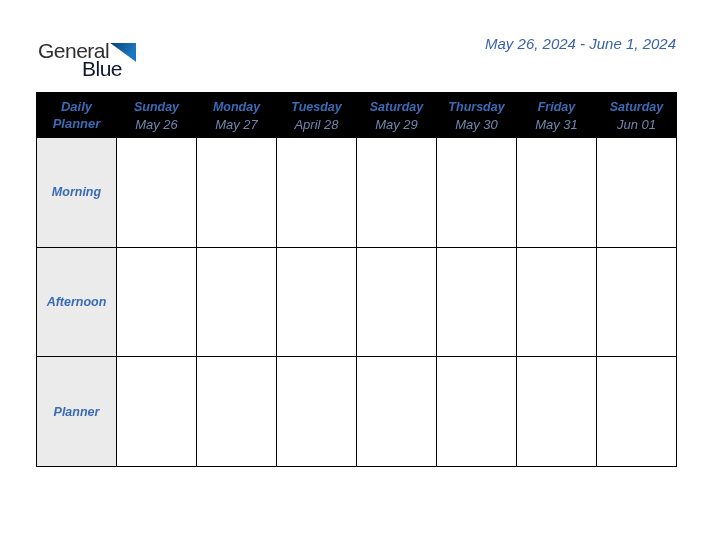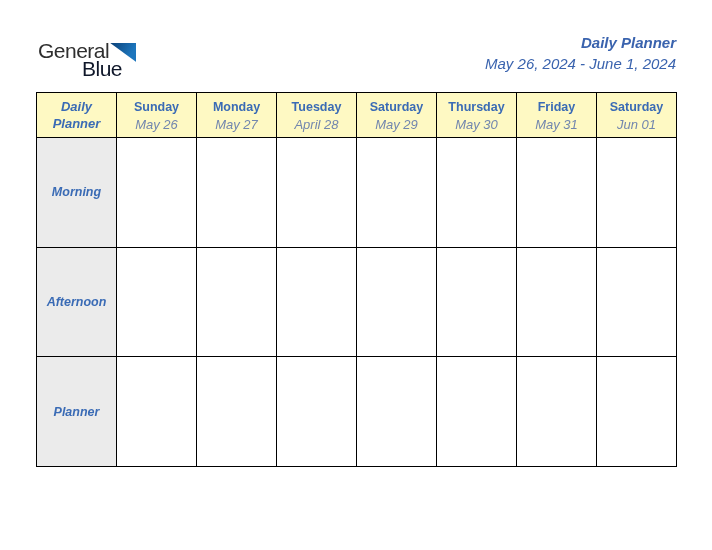--- a/index.html
+++ b/index.html
@@ -87,37 +87,38 @@
     grid-template-rows: 45px repeat(3, 1fr);
     border-top: 1px solid #000000;
     border-left: 1px solid #000000;
   }
   .cell {
     border-right: 1px solid #000000;
     border-bottom: 1px solid #000000;
     background: #ffffff;
   }
   .cell.head {
-    background: #fef9c3;
+    background: #000000;
     display: flex;
     flex-direction: column;
     align-items: center;
     justify-content: center;
     text-align: center;
   }
   .corner-line {
     font-size: 13px;
     font-weight: bold;
     font-style: italic;
     color: #3a6bb5;
     line-height: 17px;
   }
   .day-name {
     font-size: 12.5px;
     font-weight: bold;
+    font-style: italic;
     color: #3a6bb5;
     line-height: 16px;
   }
   .day-date {
     font-size: 13px;
     font-style: italic;
     color: #7286ae;
     line-height: 15px;
     margin-top: 2px;
   }
@@ -143,21 +144,20 @@
     <div class="logo-row1">
       <span class="logo-general">General</span>
       <span class="logo-triangle"></span>
     </div>
     <div class="logo-row2">
       <span class="logo-blue">Blue</span>
     </div>
   </div>
 
   <div class="title-block">
-    <div class="doc-title">Daily Planner</div>
     <div class="doc-daterange">May 26, 2024 - June 1, 2024</div>
   </div>
 
   <div class="planner">
 
     <div class="cell head">
       <div class="corner-line">Daily</div>
       <div class="corner-line">Planner</div>
     </div>
 

